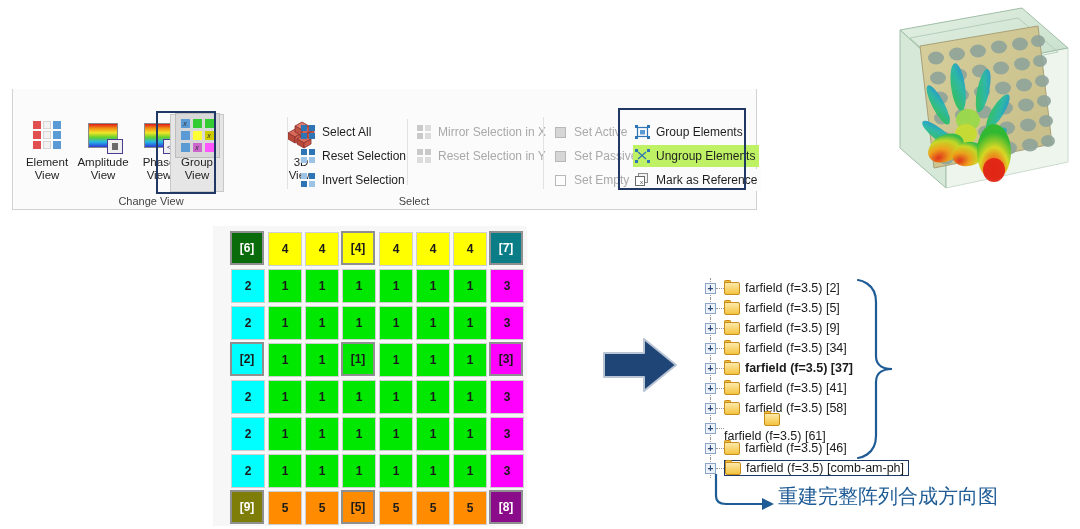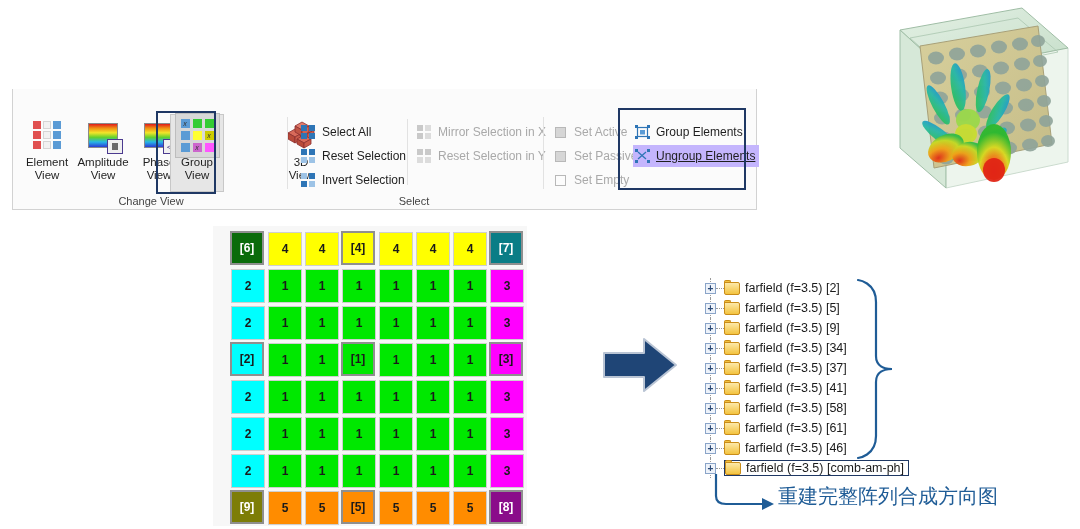--- a/index.html
+++ b/index.html
@@ -386,35 +386,45 @@
                   <rect x="0" y="0" width="3" height="3"></rect>
                   <rect x="12" y="0" width="3" height="3"></rect>
                   <rect x="0" y="11" width="3" height="3"></rect>
                   <rect x="12" y="11" width="3" height="3"></rect>
                 </g>
             </svg>
           </span>
           <span>Group Elements</span>
         </div>
 
-        <div class="smbtn" style="left:88px; top:34px; background:#c4b5fd; padding-right:4px;text-decoration:underline;">
+        <div class="smbtn" style="left:88px; top:34px; background:#bef264; padding-right:4px;">
           <span class="mi">
             <svg width="15" height="14" viewBox="0 0 15 14">
               <path d="M3 3 L11 10 M11 3 L3 10" stroke="#2e75b6" stroke-width="1.3" fill="none"></path>
               <g fill="#2e75b6">
                   <rect x="0" y="0" width="3" height="3"></rect>
                   <rect x="12" y="0" width="3" height="3"></rect>
                   <rect x="0" y="11" width="3" height="3"></rect>
                   <rect x="12" y="11" width="3" height="3"></rect>
                 </g>
             </svg>
           </span>
           <span>Ungroup Elements</span>
         </div>
 
+        <div class="smbtn" style="left:88px; top:58px; background:#fbfbfb; padding-right:4px;">
+          <span class="mi">
+            <svg width="15" height="14" viewBox="0 0 15 14">
+              <rect x="3.5" y="0.5" width="9" height="9" fill="#f2f2f2" stroke="#8a8a8a" stroke-width="1"></rect>
+              <rect x="0.5" y="3.5" width="9" height="9" fill="#ffffff" stroke="#6a6a6a" stroke-width="1"></rect>
+              <text x="5" y="11" font-size="6" fill="#444" font-family="Liberation Sans, sans-serif">x</text>
+            </svg>
+          </span>
+          <span>Mark as Reference</span>
+        </div>
 
       </div>
 
     </div>
   </div>
 
   <div class="hl" style="left:156px; top:111px; width:60px; height:83px;"></div>
 
   <div class="hl" style="left:618px; top:108px; width:128px; height:82px;"></div>
 
@@ -539,21 +549,21 @@
             <span class="tb"></span>
             <span class="bk"></span>
           </div>
           <div class="tlabel">farfield (f=3.5) [34]</div>
         </div>
       </div>
       <div class="trow">
         <div class="tline"></div>
         <div class="tplus">+</div>
         <div class="tdash"></div>
-        <div style="display: flex; align-items: flex-end;">
+        <div style="display: flex; align-items: flex-end; font-weight: bold;">
           <div class="tfolder">
             <span class="tb"></span>
             <span class="bk"></span>
           </div>
           <div class="tlabel">farfield (f=3.5) [37]</div>
         </div>
       </div>
       <div class="trow">
         <div class="tline"></div>
         <div class="tplus">+</div>
@@ -575,21 +585,21 @@
             <span class="tb"></span>
             <span class="bk"></span>
           </div>
           <div class="tlabel">farfield (f=3.5) [58]</div>
         </div>
       </div>
       <div class="trow">
         <div class="tline"></div>
         <div class="tplus">+</div>
         <div class="tdash"></div>
-        <div style="display: flex; align-items: center;">
+        <div style="display: flex; align-items: center; flex-direction: column;">
           <div class="tfolder">
             <span class="tb"></span>
             <span class="bk"></span>
           </div>
           <div class="tlabel">farfield (f=3.5) [61]</div>
         </div>
       </div>
       <div class="trow">
         <div class="tline"></div>
         <div class="tplus">+</div>

